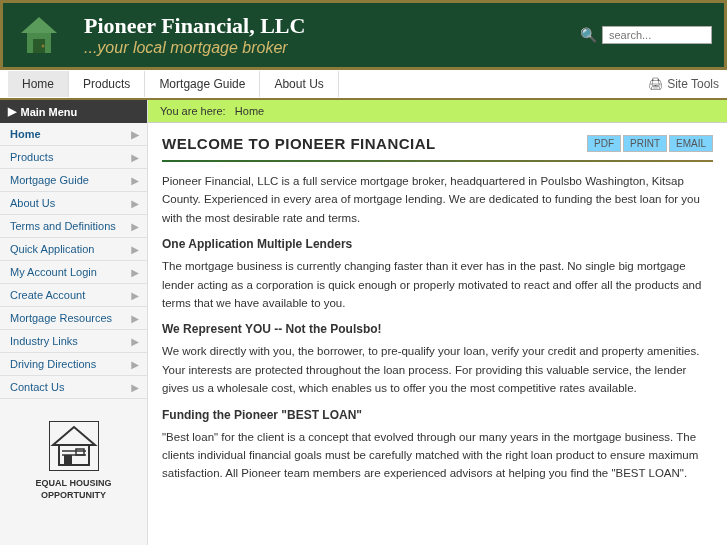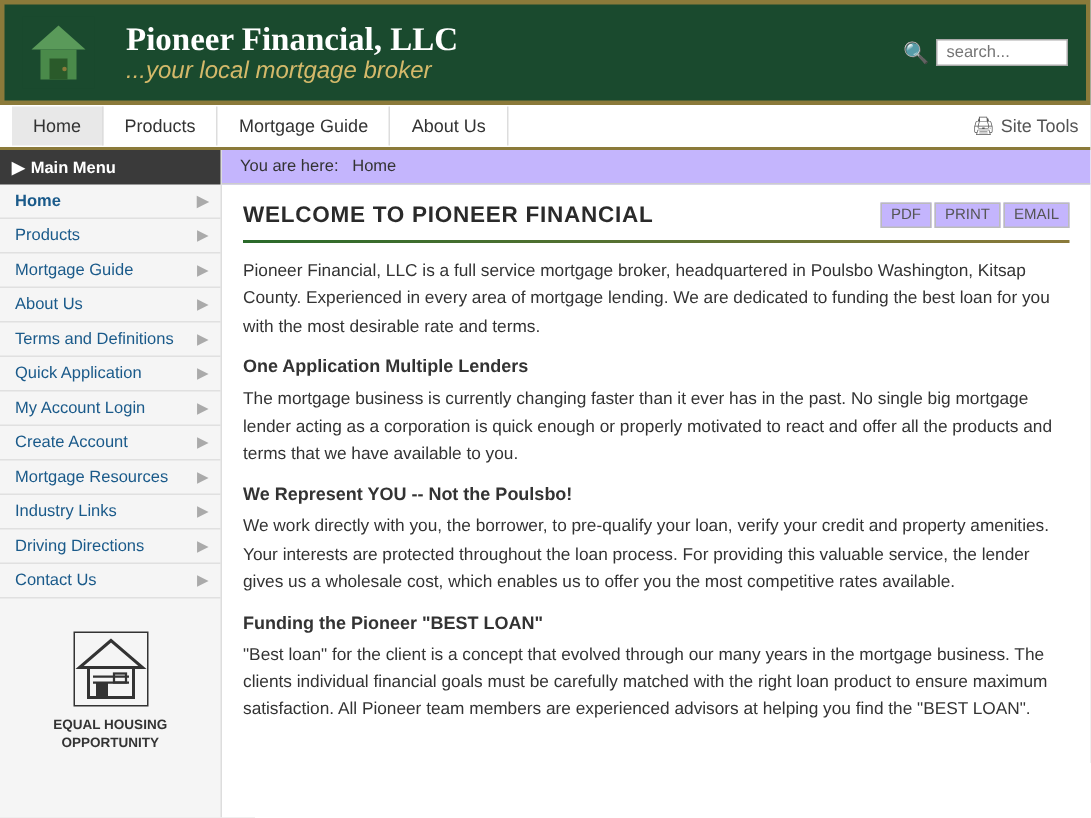--- a/index.html
+++ b/index.html
@@ -42,21 +42,21 @@
     }
     #search-icon-header {
       color: #ccc;
       font-size: 14px;
     }
     #search-input {
       border: 1px solid #aaa;
       padding: 2px 6px;
       font-size: 11px;
       color: #999;
-      width: 88px;
+      width: 110px;
     }
 
     
     #nav-bar {
       background: #fff;
       border-bottom: 2px solid #8b7a3a;
       display: flex;
       align-items: center;
       height: 30px;
       padding: 0 8px;
@@ -141,21 +141,21 @@
       color: #333;
     }
 
     
     #content {
       flex: 1;
       padding: 0;
       background: #fff;
     }
     #breadcrumb-bar {
-      background: #c4b5fd;
+      background: #bef264;
       border-bottom: 1px solid #ccc;
       padding: 5px 12px;
       font-size: 11px;
       color: #555;
     }
     #breadcrumb-bar span { color: #333; }
 
     #content-inner {
       padding: 12px 14px;
     }
@@ -171,21 +171,21 @@
       font-weight: bold;
       color: #2a2a2a;
       letter-spacing: 0.5px;
     }
     #content-actions {
       display: flex;
       gap: 2px;
     }
     .action-btn {
       border: 1px solid #bbb;
-      background: #c4b5fd;
+      background: #7dd3fc;
       padding: 2px 6px;
       font-size: 10px;
       cursor: pointer;
       color: #555;
     }
 
     #content-divider {
       height: 2px;
       background: linear-gradient(to right, #2a6a2a, #8b7a3a);
       margin-bottom: 10px;

